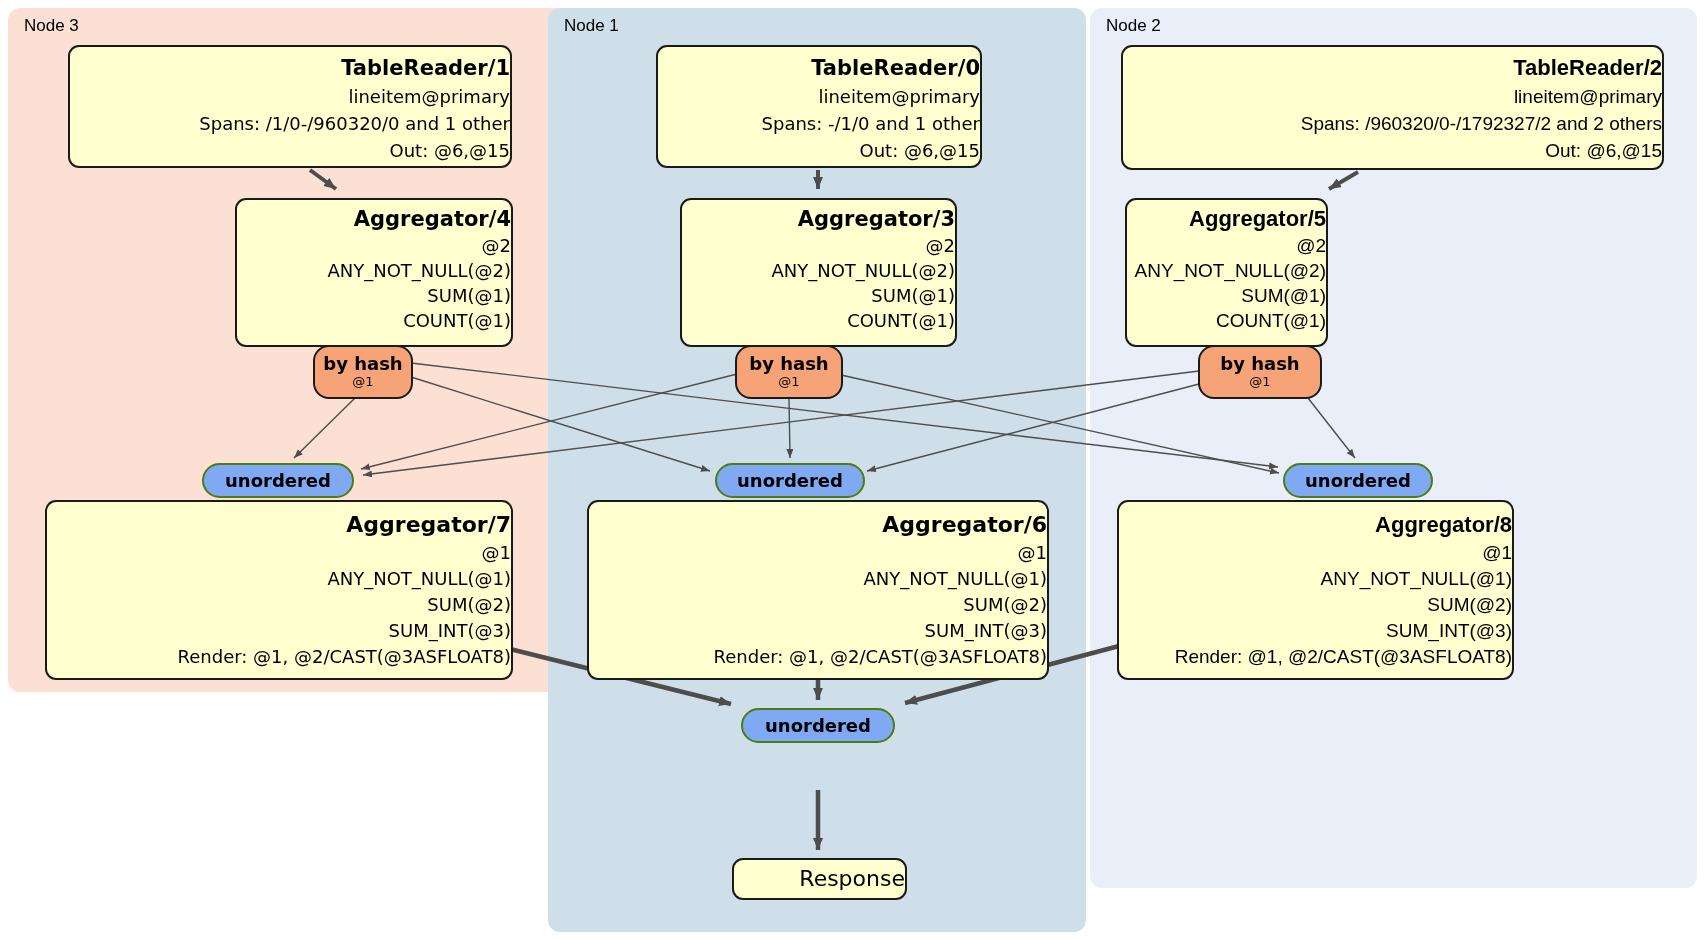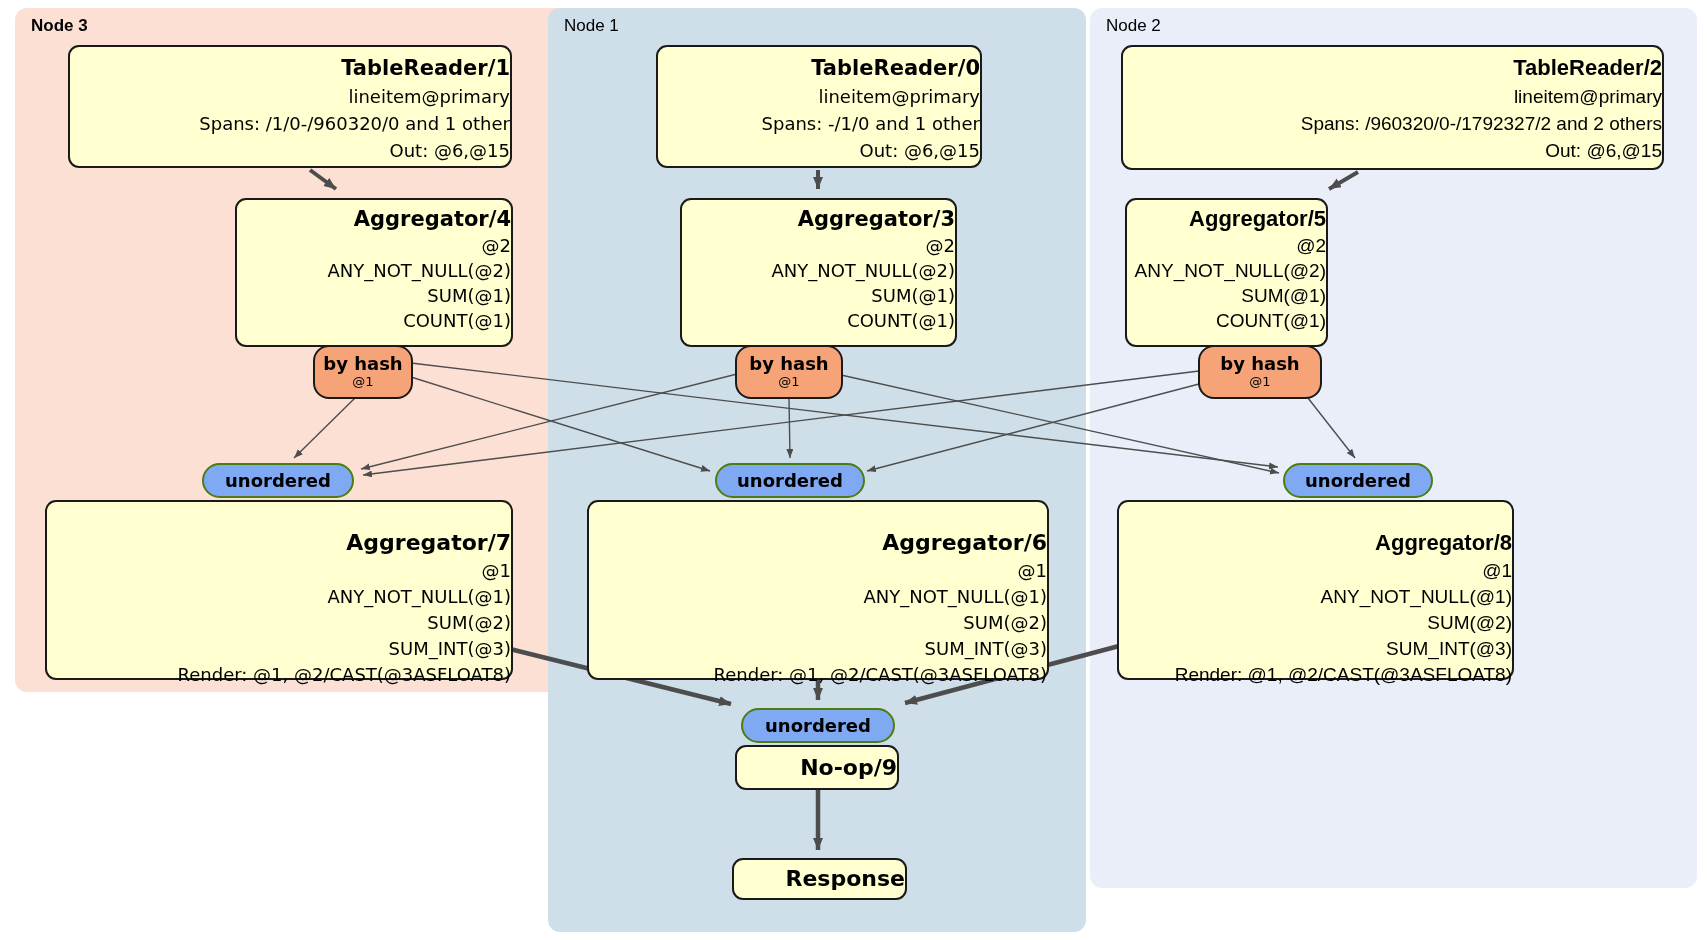--- a/index.html
+++ b/index.html
@@ -1,48 +1,48 @@
 <!DOCTYPE html>
 <html><head>
 <meta charset="utf-8">
 <style>
   html,body{margin:0;padding:0;background:#ffffff;}
   #canvas{position:relative;width:1708px;height:940px;background:#ffffff;overflow:hidden;
           font-family:"DejaVu Sans",sans-serif;color:#000;}
   .region{position:absolute;border-radius:12px;}
-  #region-node3{left:15px;top:8px;width:595px;height:684px;background:#fbe0d3;font-weight:bold;}
+  #region-node3{left:8px;top:8px;width:595px;height:684px;background:#fbe0d3;}
   #region-node1{left:548px;top:8px;width:538px;height:924px;background:#cfdfe9;}
   #region-node2{left:1090px;top:8px;width:607px;height:880px;background:#e9eef9;}
   .region-label{position:absolute;left:16px;top:8px;font-family:"Liberation Sans",sans-serif;
                 font-size:17px;color:#000;}
   #edges{position:absolute;left:0;top:0;z-index:5;}
   .gnode{position:absolute;z-index:10;background:#ffffd0;border:2px solid #1a1a1a;
          border-radius:11px;text-align:right;box-sizing:border-box;}
   .ntitle{font-size:21px;font-weight:bold;line-height:30px;}
   .agg .ntitle{line-height:28px;}
   .nline{font-size:18px;line-height:27px;}
   .agg .nline{line-height:25px;}
   .tr{padding-top:6px;}
   .agg{padding-top:5px;}
-  .aggb{padding-top:26px;}
+  .aggb{padding-top:8px;}
   .aggb .ntitle{font-size:22px;line-height:30px;}
   .aggb .nline{line-height:26px;}
   .n2{font-family:"Liberation Sans",sans-serif;}
   .n2 .ntitle{font-size:22px;}
   .n2 .nline{font-size:19px;}
   .router{position:absolute;z-index:12;background:#f5a377;border:2px solid #1a1a1a;
           border-radius:16px;text-align:center;box-sizing:border-box;}
   .rtitle{font-size:18px;font-weight:bold;line-height:21px;padding-top:6px;}
   .rsub{font-size:13px;line-height:16px;}
   .stream{position:absolute;z-index:12;background:#7fa9f2;border:2px solid #4d7c0f;
           border-radius:18px;text-align:center;box-sizing:border-box;
           font-size:18px;font-weight:bold;line-height:31px;height:35px;}
   .single{z-index:12;}
   #noop{font-size:22px;font-weight:bold;line-height:41px;}
-  #response{font-size:22px;font-weight:bold;line-height:37px;}
+  #response{font-size:22px;font-weight:normal;line-height:37px;}
 </style>
 </head>
 <body>
 
 <div id="canvas">
 
   <div class="region" id="region-node3">
     <div class="region-label">Node 3</div>
   </div>
   <div class="region" id="region-node1">
@@ -134,23 +134,20 @@
     <div class="ntitle">Aggregator/6</div>
     <div class="nline">@1</div>
     <div class="nline">ANY_NOT_NULL(@1)</div>
     <div class="nline">SUM(@2)</div>
     <div class="nline">SUM_INT(@3)</div>
     <div class="nline">Render: @1, @2/CAST(@3ASFLOAT8)</div>
   </div>
   <div class="stream" style="left:741px;top:708px;width:154px;">
     <span>unordered</span>
   </div>
-  <div class="gnode single" id="noop" style="left:735px;top:745px;width:164px;height:45px;">
-    <span>No-op/9</span>
-  </div>
   <div class="gnode single" id="response" style="left:732px;top:858px;width:175px;height:42px;">
     <span>Response</span>
   </div>
 
   <div class="gnode tr n2" style="left:1121px;top:45px;width:543px;height:125px;">
     <div class="ntitle">TableReader/2</div>
     <div class="nline">lineitem@primary</div>
     <div class="nline">Spans: /960320/0-/1792327/2 and 2 others</div>
     <div class="nline">Out: @6,@15</div>
   </div>

